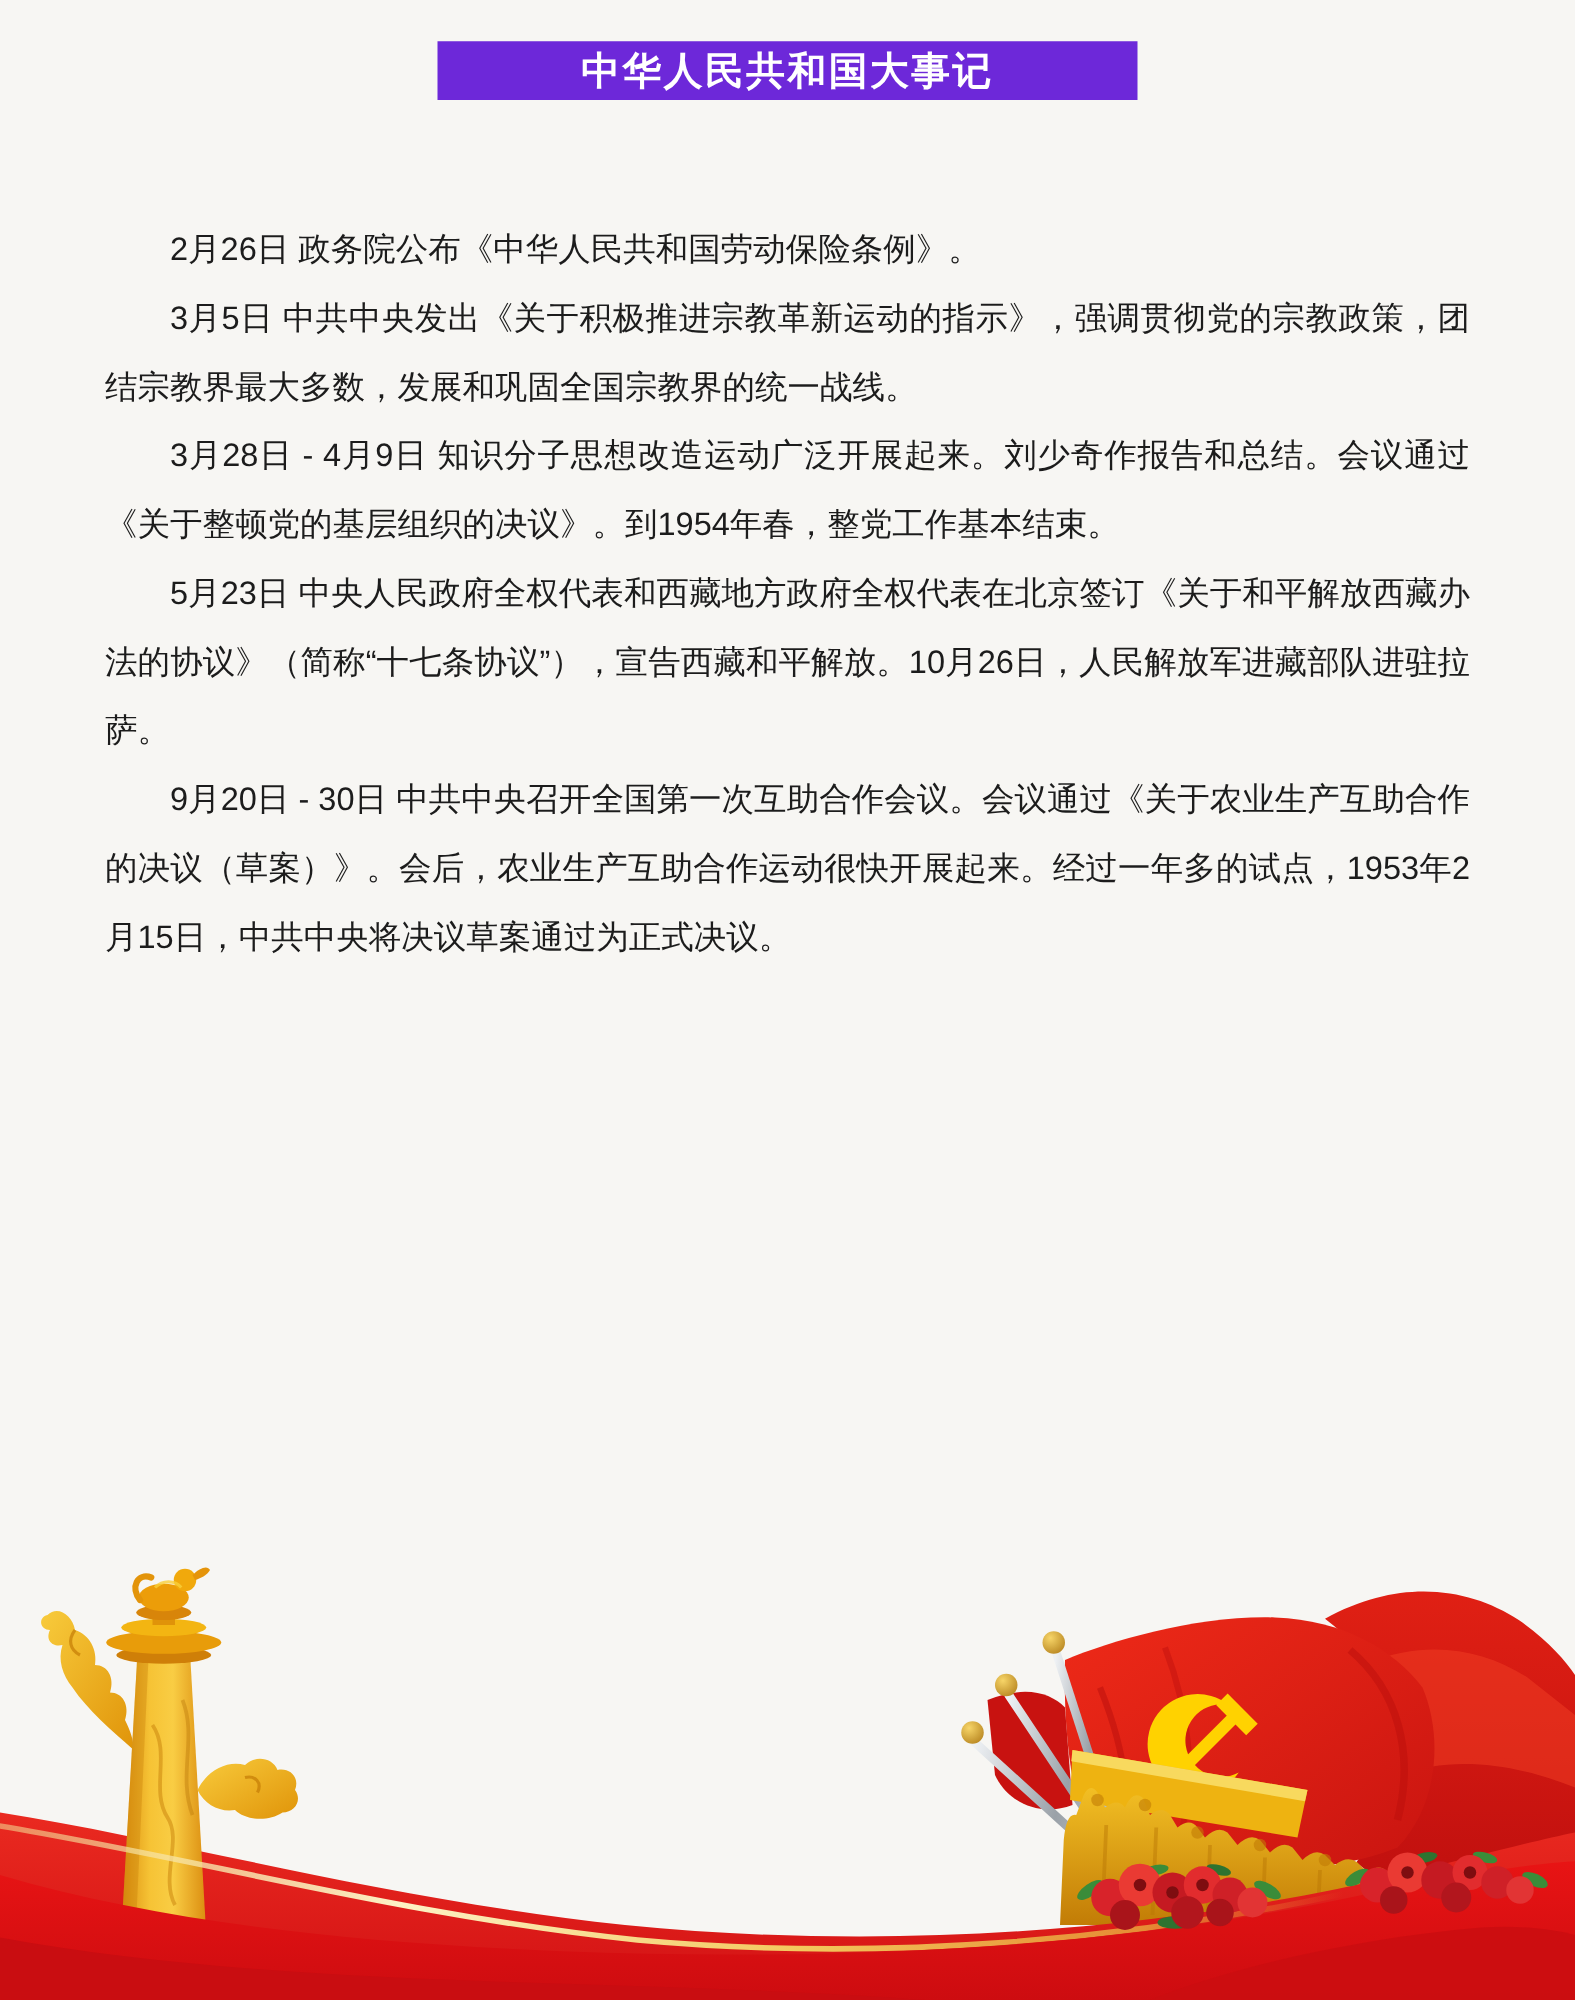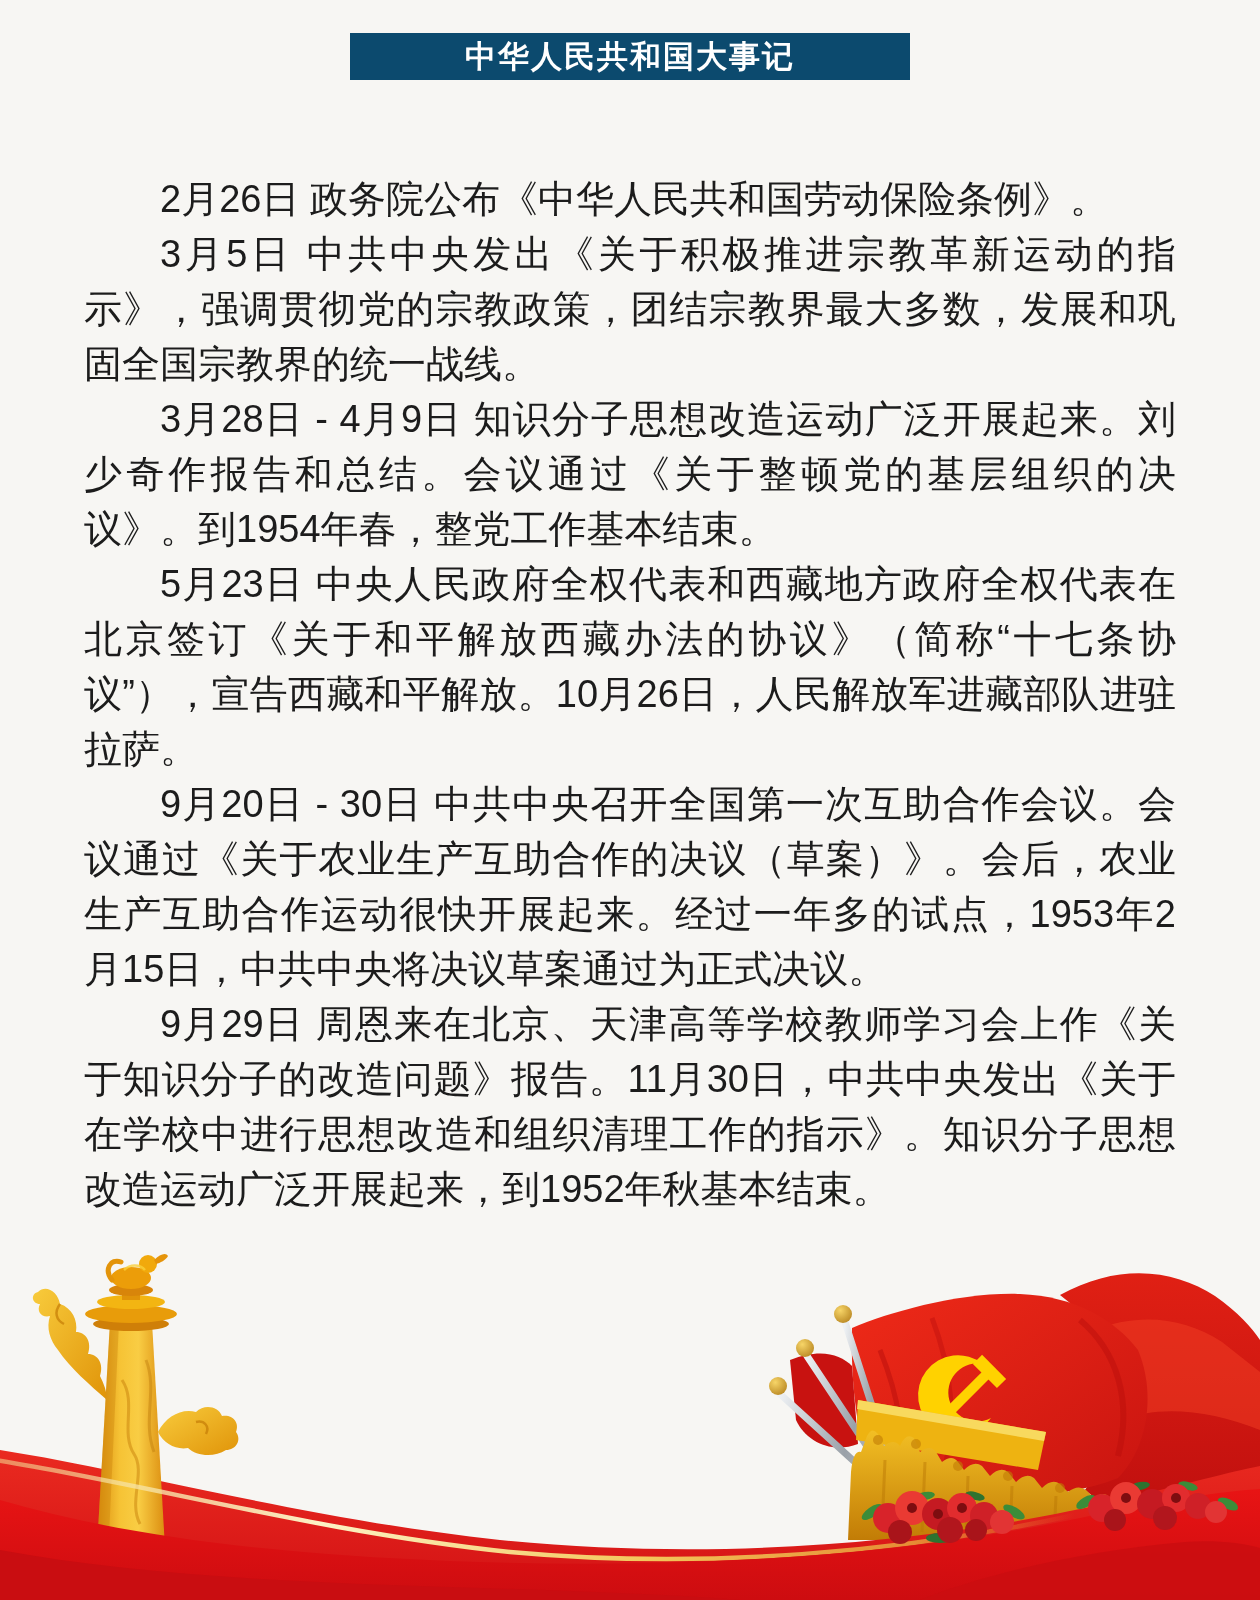--- a/index.html
+++ b/index.html
@@ -5,35 +5,35 @@
   html,body{margin:0;padding:0;}
   #page{
     position:relative;
     width:1260px;height:1600px;
     background:#f7f6f3;
     overflow:hidden;
     font-family:"Liberation Sans","DejaVu Sans",sans-serif;
   }
   .banner{
     position:absolute;top:33px;left:350px;width:560px;height:47px;
-    background:#0c4a6e;
+    background:#6d28d9;
     color:#ffffff;
     font-size:31px;font-weight:bold;letter-spacing:2px;
     text-align:center;line-height:47px;
   }
   .year-title{
     position:absolute;top:112px;left:0;width:100%;
     text-align:center;
     color:#dd1d17;
     font-size:31px;font-weight:bold;letter-spacing:1px;
   }
   .content{
     position:absolute;top:172px;left:84px;width:1092px;
     color:#1c1c1c;
-    font-size:38px;line-height:55px;
+    font-size:26px;line-height:55px;
     text-align:justify;
   }
   .content p{
     margin:0;padding:0;
     text-indent:2em;
   }
   .deco{
     position:absolute;left:0;bottom:0;width:1260px;height:400px;
     display:block;
   }
@@ -45,21 +45,20 @@
 
   <div class="banner">中华人民共和国大事记</div>
 
 
   <div class="content">
     <p>2月26日 政务院公布《中华人民共和国劳动保险条例》。</p>
     <p>3月5日 中共中央发出《关于积极推进宗教革新运动的指示》，强调贯彻党的宗教政策，团结宗教界最大多数，发展和巩固全国宗教界的统一战线。</p>
     <p>3月28日 - 4月9日 知识分子思想改造运动广泛开展起来。刘少奇作报告和总结。会议通过《关于整顿党的基层组织的决议》。到1954年春，整党工作基本结束。</p>
     <p>5月23日 中央人民政府全权代表和西藏地方政府全权代表在北京签订《关于和平解放西藏办法的协议》（简称“十七条协议”），宣告西藏和平解放。10月26日，人民解放军进藏部队进驻拉萨。</p>
     <p>9月20日 - 30日 中共中央召开全国第一次互助合作会议。会议通过《关于农业生产互助合作的决议（草案）》。会后，农业生产互助合作运动很快开展起来。经过一年多的试点，1953年2月15日，中共中央将决议草案通过为正式决议。</p>
-    <p>9月29日 周恩来在北京、天津高等学校教师学习会上作《关于知识分子的改造问题》报告。11月30日，中共中央发出《关于在学校中进行思想改造和组织清理工作的指示》。知识分子思想改造运动广泛开展起来，到1952年秋基本结束。</p>
   </div>
 
   <svg class="deco" viewBox="0 0 1260 400" aria-hidden="true">
     <defs>
       <linearGradient id="goldCol" x1="0" y1="0" x2="1" y2="0">
         <stop offset="0" stop-color="#d8870a"></stop>
         <stop offset="0.35" stop-color="#f6c335"></stop>
         <stop offset="0.6" stop-color="#f9cd44"></stop>
         <stop offset="1" stop-color="#d8860a"></stop>
       </linearGradient>

